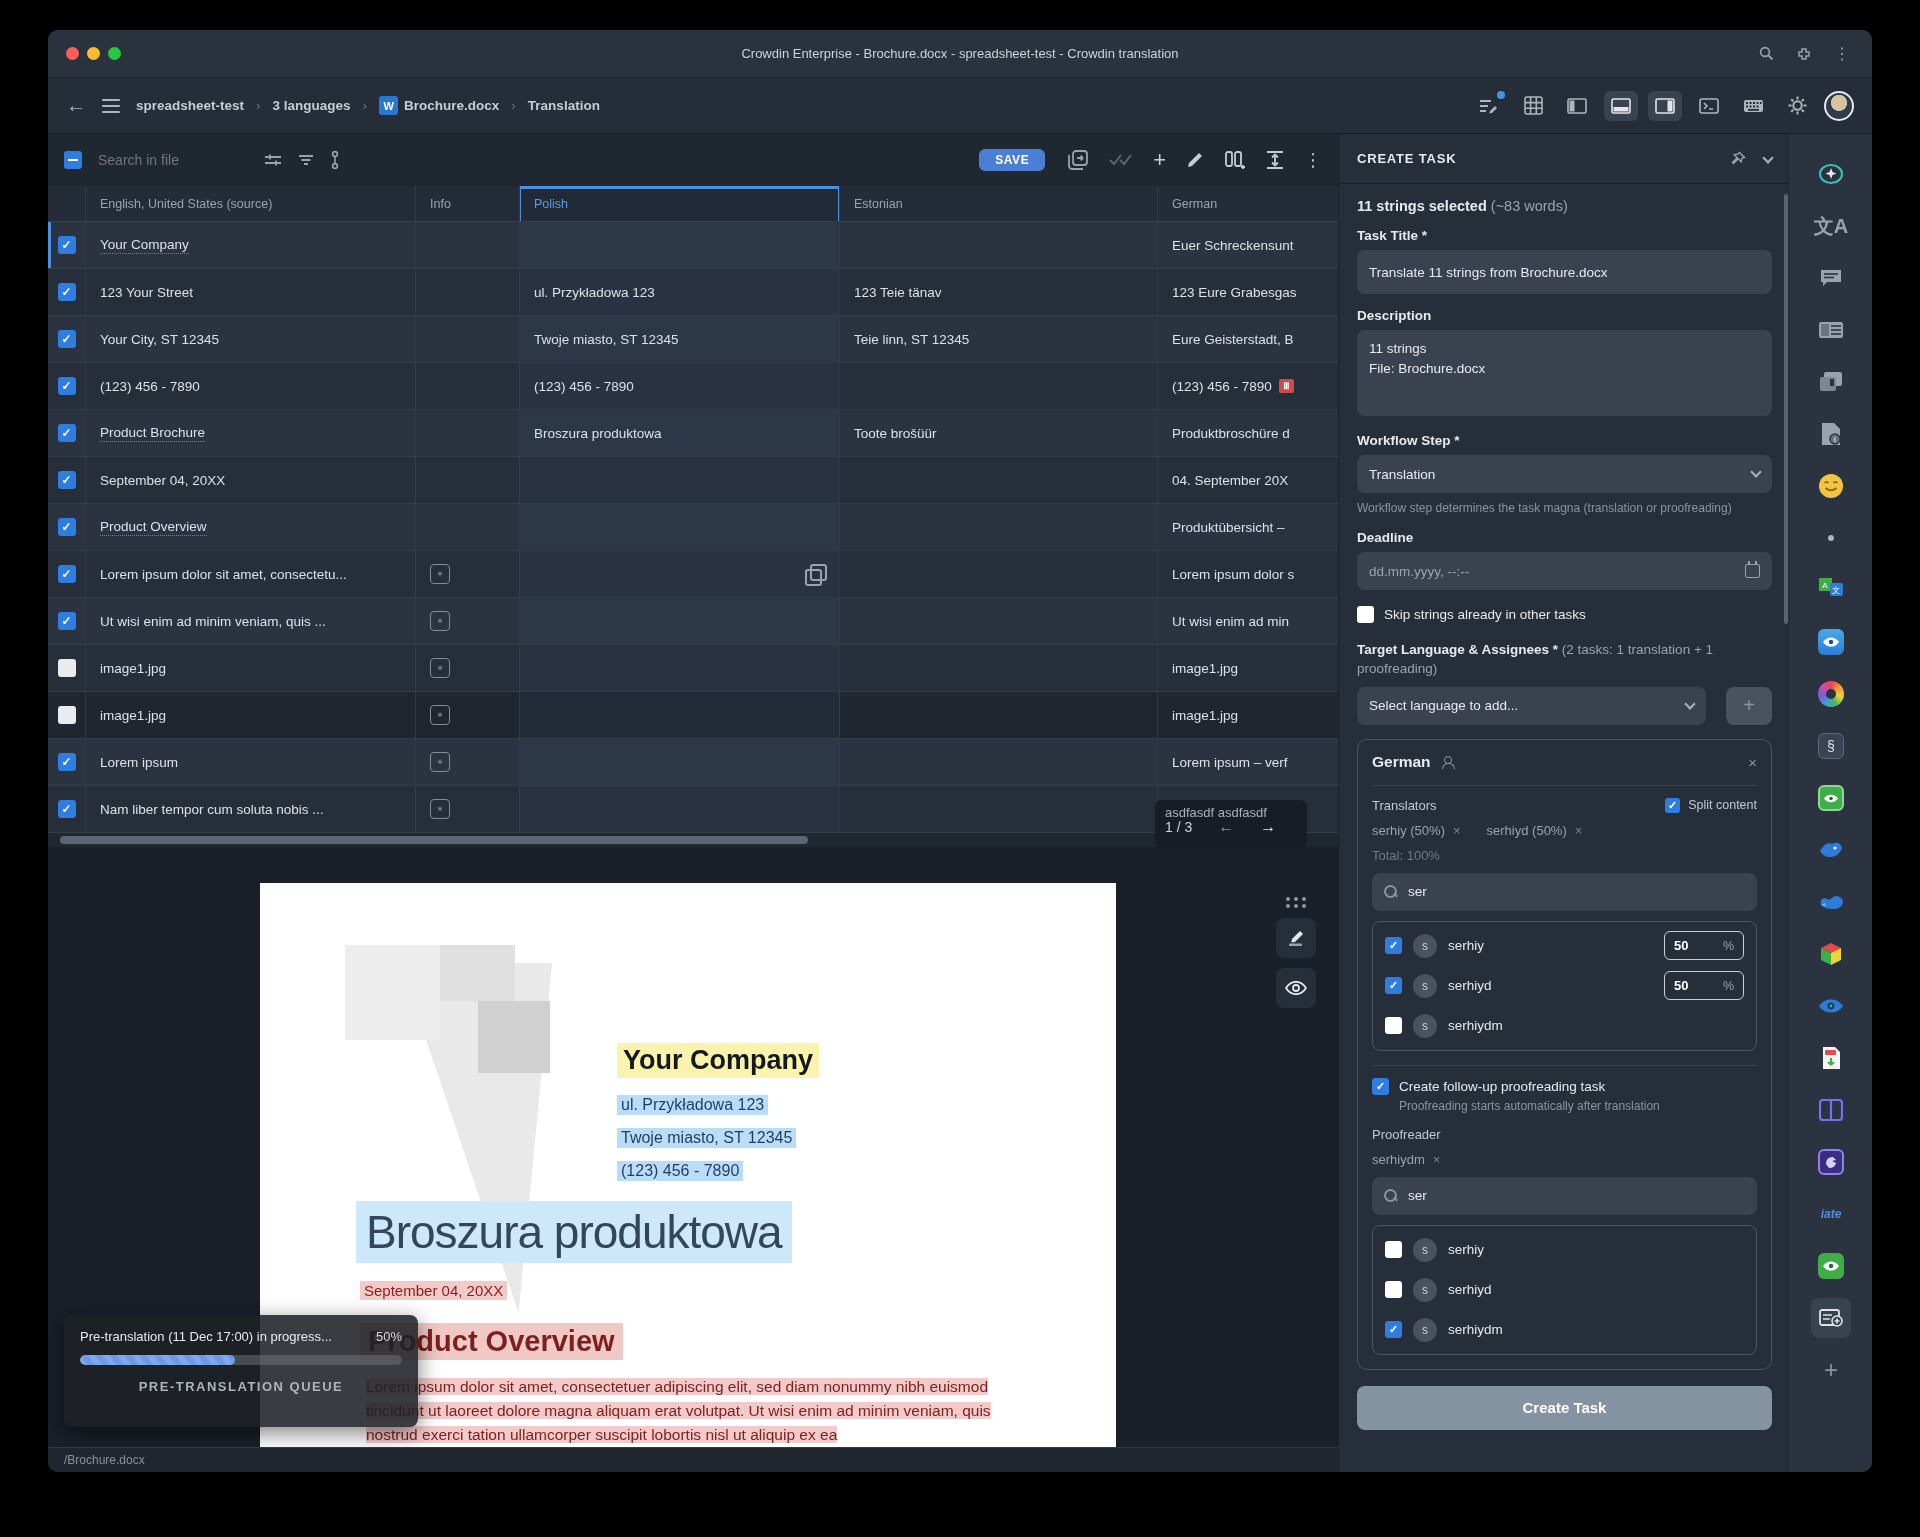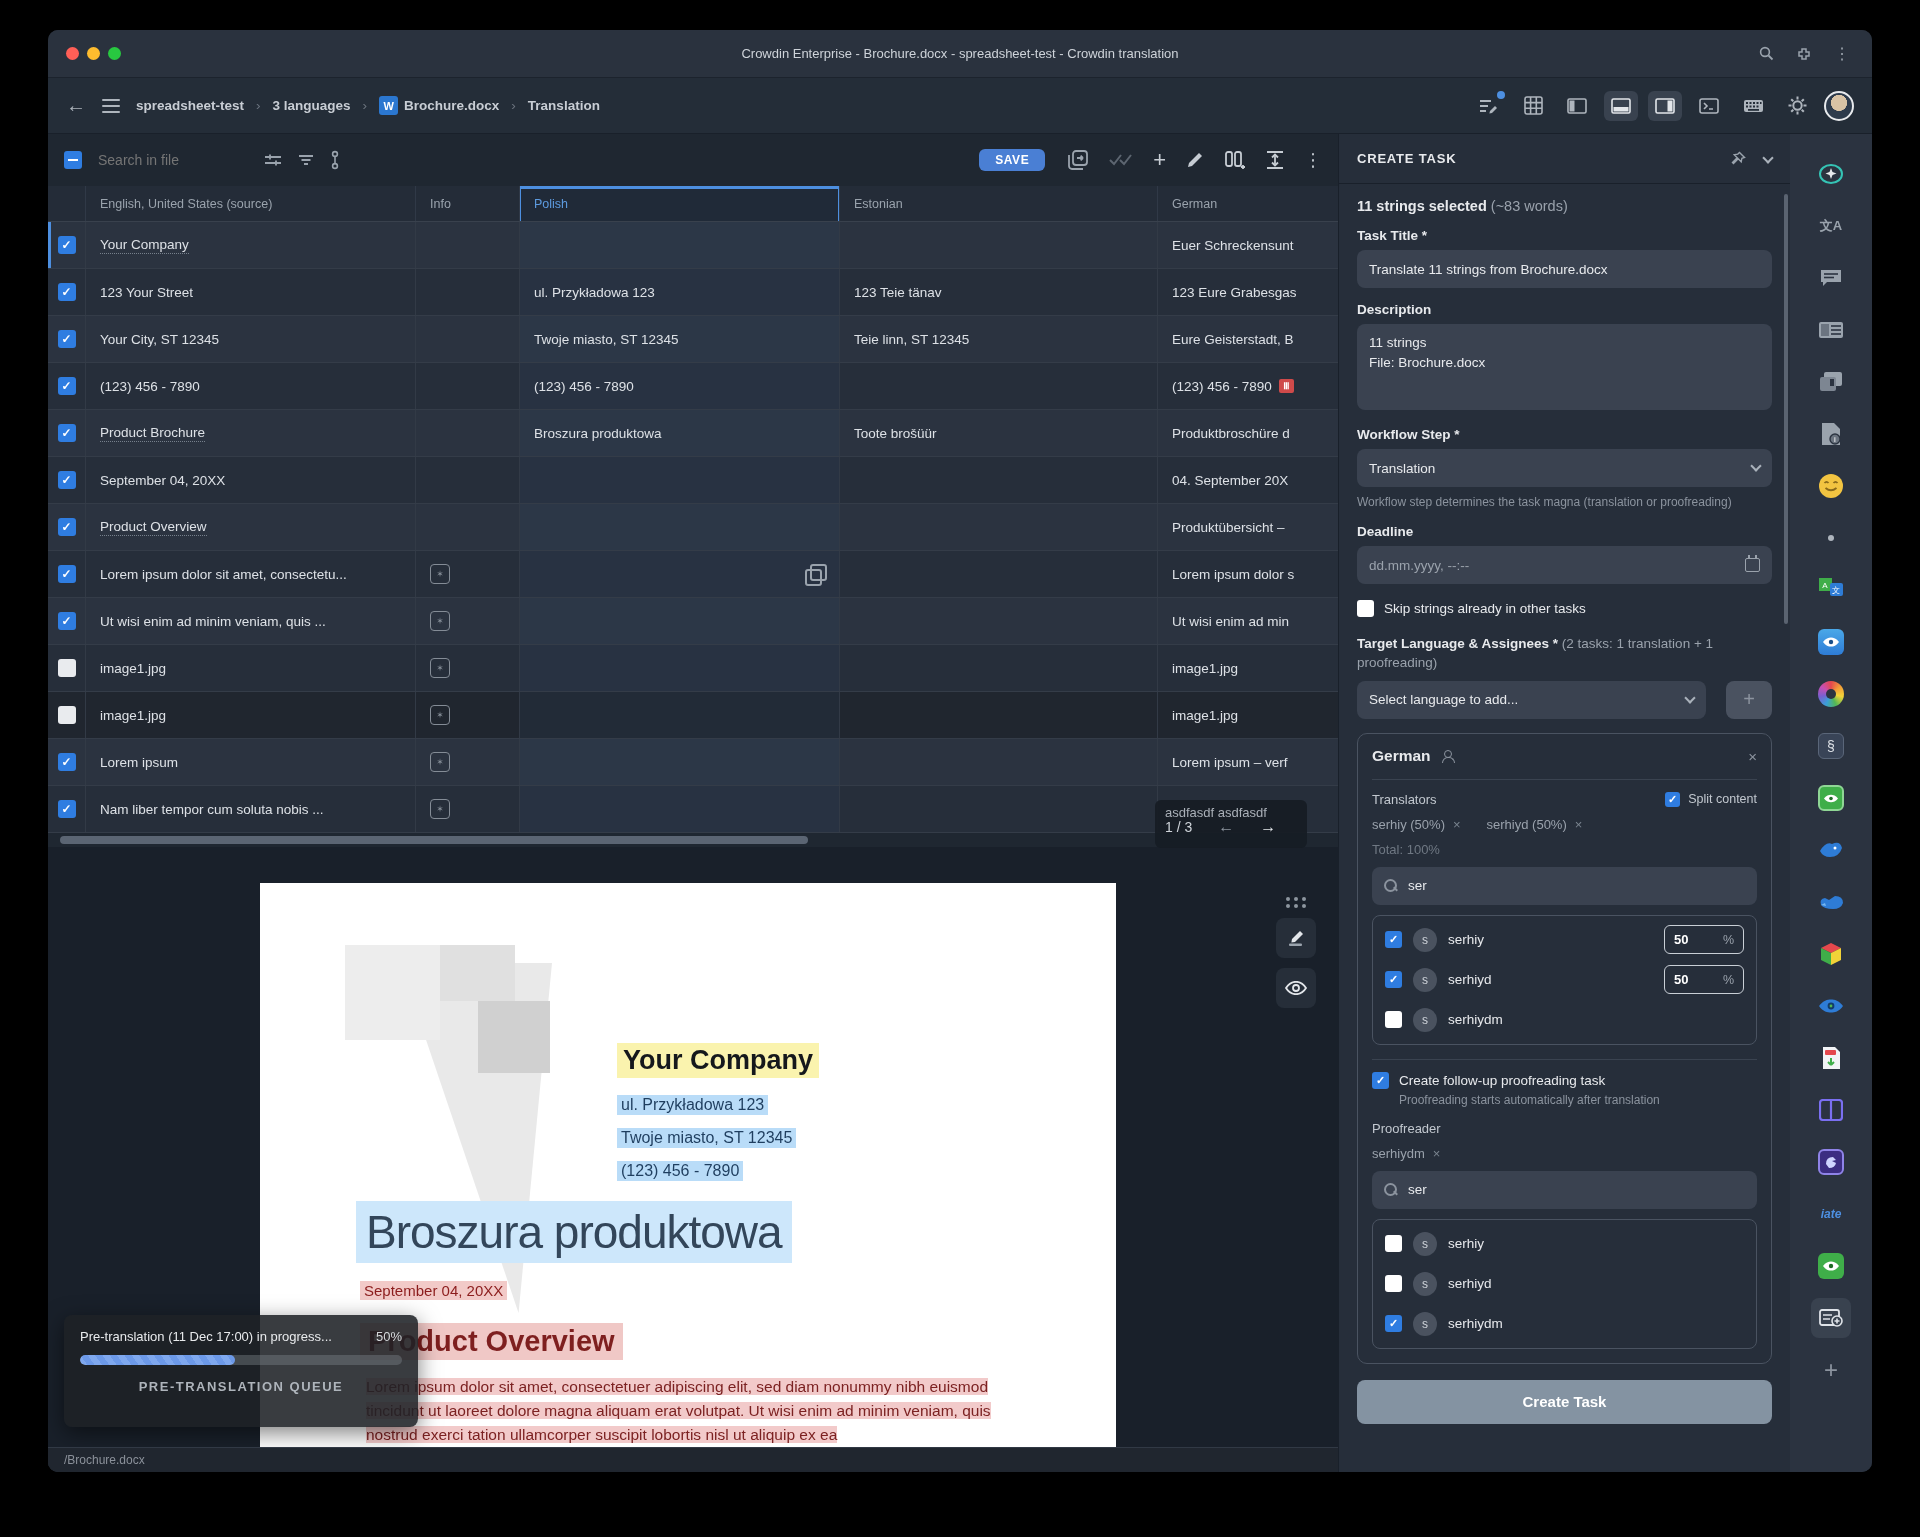--- a/index.html
+++ b/index.html
@@ -102,21 +102,21 @@
   .statusbar { height:25px; background:#20262f; border-top:1px solid #313945; display:flex; align-items:center; padding:8px 16px; font-size:12px; color:#8b919a; }
 
   
   .panel-h { height:50px; display:flex; align-items:center; padding:0 18px; border-bottom:1px solid #19202a; }
   .panel-h .t { font-size:13px; font-weight:bold; letter-spacing:.8px; color:#e8eaed; }
   .panel-h .ic { margin-left:auto; display:flex; gap:18px; color:#9aa3ad; align-items:center; }
   .panel-b { flex:1; padding:14px 18px 16px; overflow:hidden; font-size:14px; color:#e8eaed; }
   .sel-line { font-size:14.5px; } .sel-line b { font-weight:bold; } .dim { color:#9aa2ac; font-weight:normal; }
   .flabel { font-weight:bold; margin:14px 0 7px; font-size:13.5px; }
   .finput, .fselect, .ftextarea, .fsearch { width:100%; background:#3a4250; border:none; border-radius:8px; color:#e8eaed; font-size:13.5px; font-family:"Liberation Sans",sans-serif; padding:0 12px; }
-  .finput { height:38px; }
+  .finput { height:44px; }
   .ftextarea { height:86px; padding:9px 12px; resize:none; line-height:1.45; }
   .fselect { height:38px; display:flex; align-items:center; position:relative; }
   .chev { width:8px; height:8px; border-right:2px solid #aab2bb; border-bottom:2px solid #aab2bb; transform:rotate(45deg); margin-left:auto; margin-top:-4px; }
   .help { font-size:12px; color:#8b939e; margin-top:7px; line-height:1.35; }
   .cal { width:15px; height:14px; border:1.7px solid #9aa2ac; border-radius:2px; margin-left:auto; position:relative; }
   .cal::before{content:"";position:absolute;top:-4px;left:2px;width:2px;height:3px;background:#9aa2ac;}
   .cal::after{content:"";position:absolute;top:-4px;right:2px;width:2px;height:3px;background:#9aa2ac;}
   .ckrow { display:flex; align-items:center; gap:10px; margin-top:16px; font-size:13.5px; }
   .cb16 { width:17px; height:17px; border-radius:3px; flex:none; display:flex; align-items:center; justify-content:center; }
   .cb16.on { background:#2f7de1; } .cb16.on::after{content:"✓";color:#fff;font-size:11px;font-weight:bold;}
@@ -843,21 +843,21 @@
       <div class="pscroll"></div>
     </div>
 
     <div class="appstrip">
       <span class="ic40">
           <svg width="26" height="24" viewBox="0 0 26 24">
             <ellipse cx="13" cy="12" rx="11" ry="9" fill="none" stroke="#35c4b5" stroke-width="2"></ellipse>
             <path d="M13 6l1.5 4 4 1.5-4 1.5L13 17l-1.5-4-4-1.5 4-1.5z" fill="#e8eaed"></path>
           </svg>
         </span>
-      <span class="ic40" style="color:#9aa3ad;font-size:13px;font-weight:bold;">文A</span>
+      <span class="ic40" style="color:#9aa3ad;font-size:20px;font-weight:bold;">文A</span>
       <span class="ic40">
           <svg width="24" height="20" viewBox="0 0 24 20">
             <path d="M2 2h20v12H8l-4 4v-4H2z" fill="#9aa3ad"></path>
             <line x1="5" y1="6" x2="19" y2="6" stroke="#2b3340" stroke-width="1.6"></line>
             <line x1="5" y1="9.5" x2="15" y2="9.5" stroke="#2b3340" stroke-width="1.6"></line>
           </svg>
         </span>
       <span class="ic40">
           <svg width="26" height="18" viewBox="0 0 26 18">
             <rect x="1" y="1" width="24" height="16" rx="2" fill="#9aa3ad"></rect>

